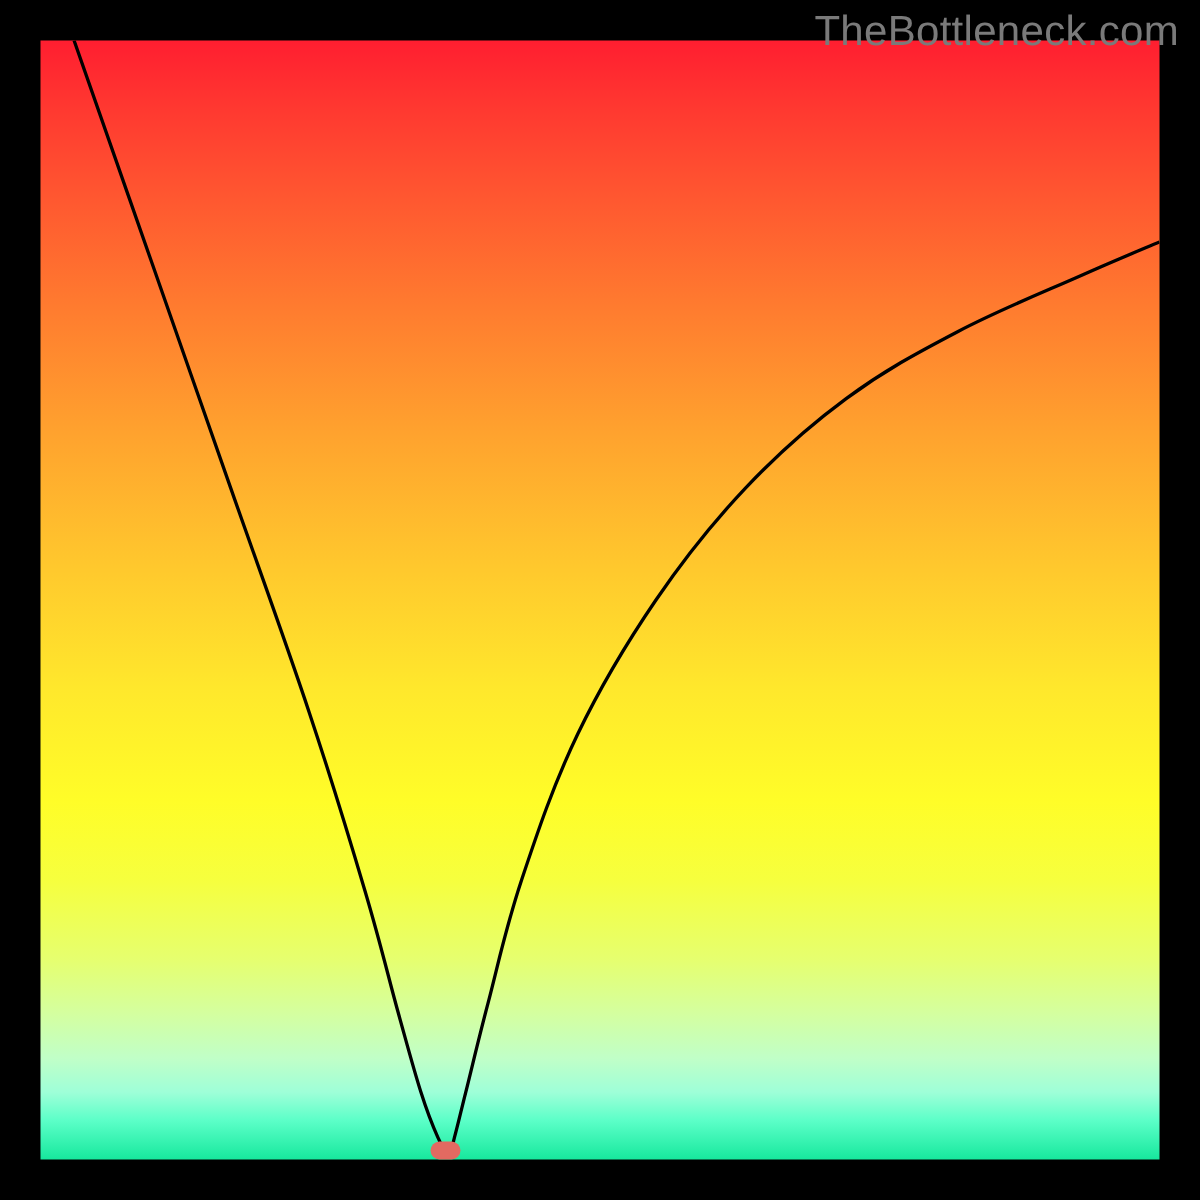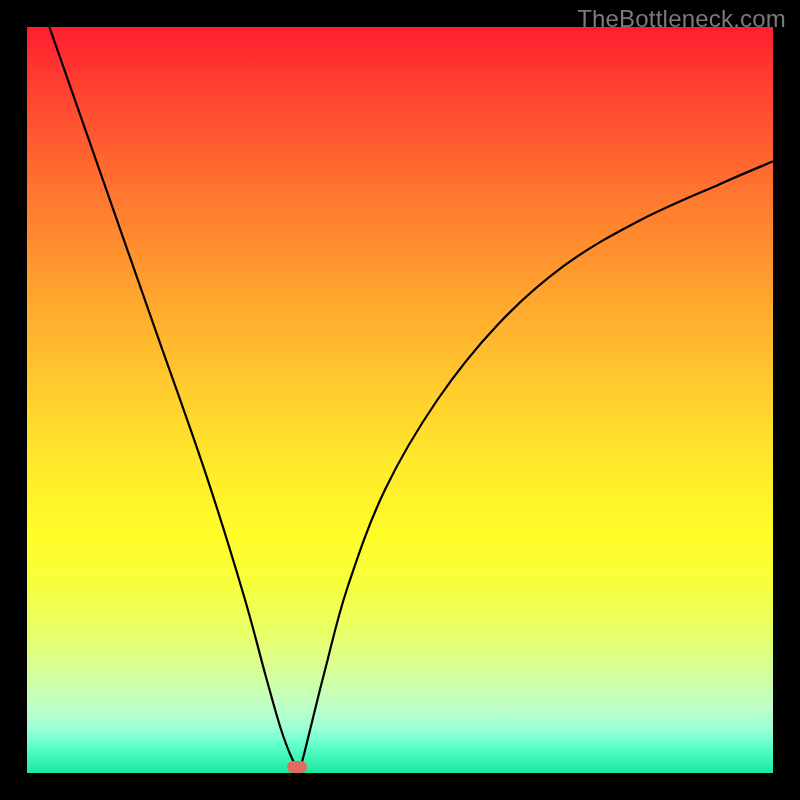--- a/index.html
+++ b/index.html
@@ -33,21 +33,21 @@
       #9effd8 94%,
       #5cffc8 96.5%,
       #17e89d 100%
     );
   }
   .watermark {
     position: absolute;
     top: 5px;
     right: 14px;
     color: #7a7a7a;
-    font-size: 24px;
+    font-size: 28px;
     font-weight: 500;
     letter-spacing: 0.2px;
   }
   .curve-svg {
     position: absolute;
     left: 0;
     top: 0;
     width: 746px;
     height: 746px;
   }

